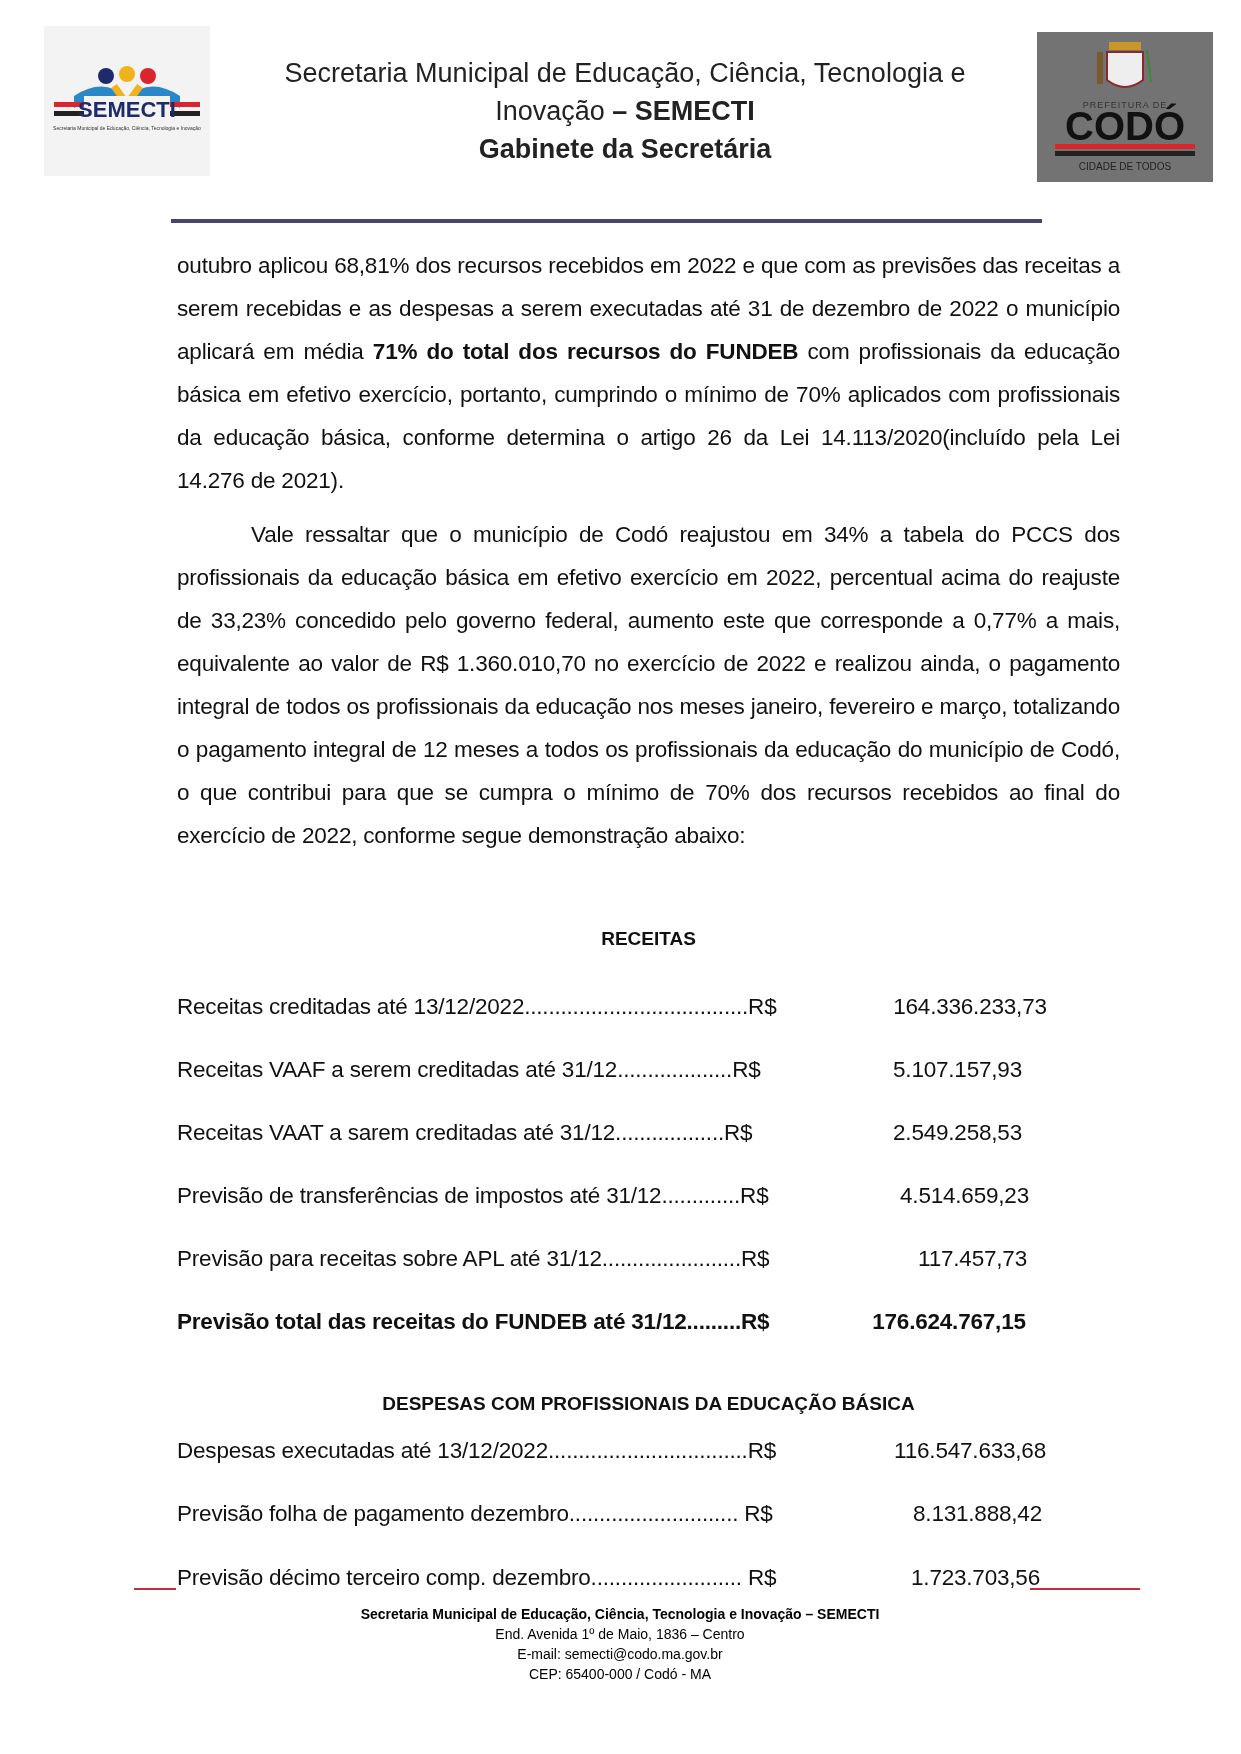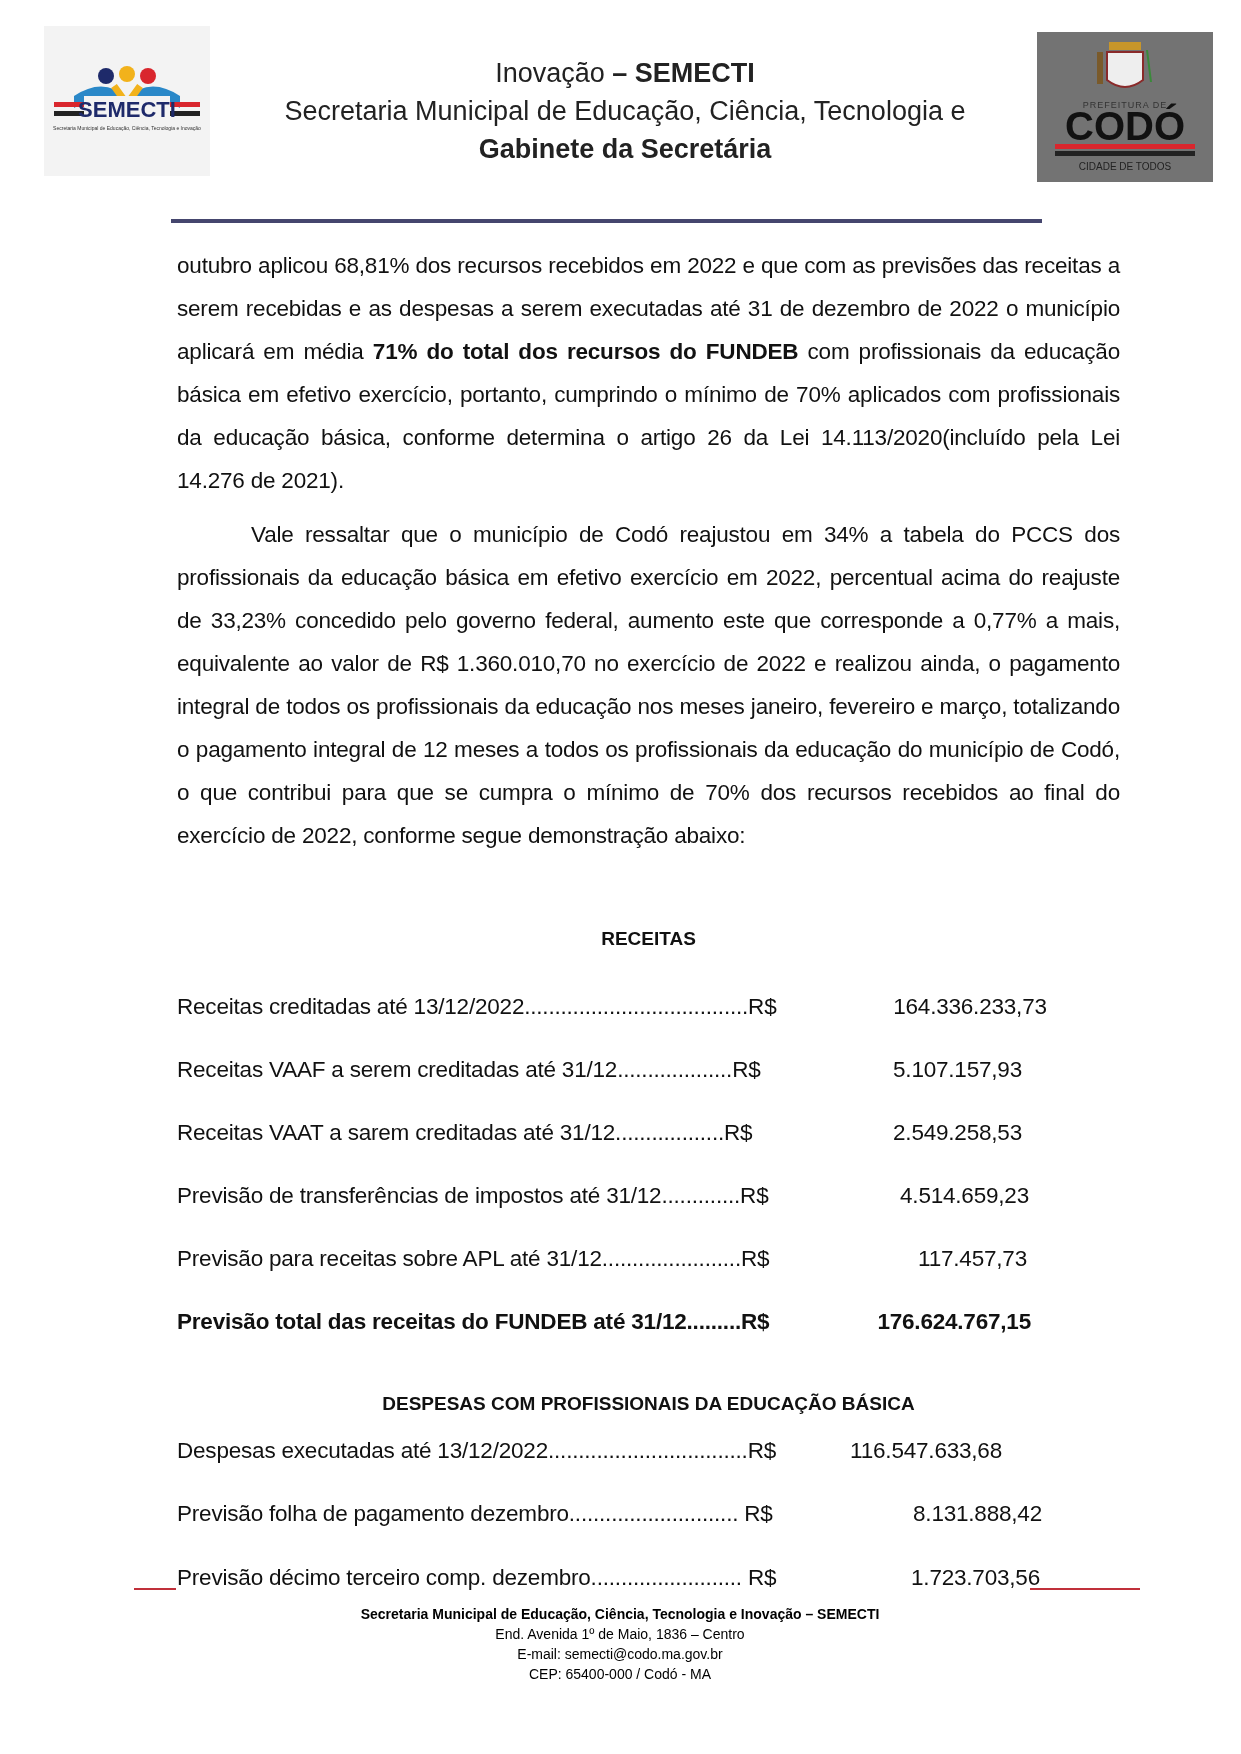--- a/index.html
+++ b/index.html
@@ -46,43 +46,43 @@
     <path d="M110 18 L114 50" stroke="#3a8a3a" stroke-width="2"></path>
     <text x="88" y="76" text-anchor="middle" font-family="Liberation Sans, sans-serif" font-size="9" letter-spacing="1" fill="#333">PREFEITURA DE</text>
     <text x="88" y="108" text-anchor="middle" font-family="Liberation Sans, sans-serif" font-weight="bold" font-size="40" fill="#111">CODÓ</text>
     <rect x="18" y="112" width="140" height="5" fill="#d9262d"></rect>
     <rect x="18" y="119" width="140" height="5" fill="#222"></rect>
     <text x="88" y="138" text-anchor="middle" font-family="Liberation Sans, sans-serif" font-size="10" fill="#222">CIDADE DE TODOS</text>
   </svg>
 </div>
 
 <div class="header">
+  <div>Secretaria Municipal de Educação, Ciência, Tecnologia e</div>
   <div><span>Inovação</span><span class="bold"> – </span><span class="bold">SEMECTI</span></div>
-  <div>Secretaria Municipal de Educação, Ciência, Tecnologia e</div>
   <div class="bold">Gabinete da Secretária</div>
 </div>
 <div class="header-rule"></div>
 
 <div class="body">
   <p><span>outubro aplicou 68,81% dos recursos recebidos em 2022 e que com as previsões das receitas a serem recebidas e as despesas a serem executadas até 31 de dezembro de 2022 o município aplicará em média </span><b>71% do total dos recursos do FUNDEB</b><span> com profissionais da educação básica em efetivo exercício, portanto, cumprindo o mínimo de 70% aplicados com profissionais da educação básica, conforme determina o artigo 26 da  Lei 14.113/2020(incluído pela Lei 14.276 de 2021).</span></p>
   <p>Vale ressaltar que o município de Codó reajustou em 34% a tabela do PCCS dos profissionais da educação básica em efetivo exercício em 2022, percentual acima do reajuste de 33,23% concedido pelo governo federal, aumento este que corresponde a 0,77% a mais, equivalente ao valor de R$ 1.360.010,70 no exercício de 2022 e realizou ainda, o pagamento integral de todos os profissionais da educação nos meses janeiro, fevereiro e março, totalizando o pagamento integral de 12 meses a todos os profissionais da educação do município de Codó, o que contribui para que se cumpra o mínimo de 70% dos recursos recebidos ao final do exercício de 2022, conforme segue demonstração abaixo:</p>
 </div>
 
 <div class="section-title" style="top:928px;">RECEITAS</div>
 
 <div class="row" style="top:994px;"><span>Receitas creditadas até 13/12/2022.....................................R$</span><span class="val" style="left:713px; width:160px;text-align:center;">164.336.233,73</span></div>
 <div class="row" style="top:1057px;"><span>Receitas VAAF a serem creditadas até 31/12...................R$</span><span class="val" style="left:690px; width:155px;">5.107.157,93</span></div>
 <div class="row" style="top:1120px;"><span>Receitas VAAT a sarem creditadas até 31/12..................R$</span><span class="val" style="left:690px; width:155px;">2.549.258,53</span></div>
 <div class="row" style="top:1183px;"><span>Previsão de transferências de impostos até 31/12.............R$</span><span class="val" style="left:690px; width:162px;">4.514.659,23</span></div>
 <div class="row" style="top:1246px;"><span>Previsão para receitas sobre APL até 31/12.......................R$</span><span class="val" style="left:690px; width:160px;">117.457,73</span></div>
-<div class="row bold" style="top:1309px;"><span>Previsão total das receitas do FUNDEB até 31/12.........R$</span><span class="val" style="left:690px; width:164px;">176.624.767,15</span></div>
+<div class="row bold" style="top:1309px;"><span>Previsão total das receitas do FUNDEB até 31/12.........R$</span><span class="val" style="left:690px; width:164px;text-align:center;">176.624.767,15</span></div>
 
 <div class="section-title" style="top:1373px;margin-top:20px;">DESPESAS COM PROFISSIONAIS DA EDUCAÇÃO BÁSICA</div>
 
-<div class="row" style="top:1438px;"><span>Despesas executadas até 13/12/2022.................................R$</span><span class="val" style="left:652px; width:173px;">116.547.633,68</span></div>
+<div class="row" style="top:1438px;"><span>Despesas executadas até 13/12/2022.................................R$</span><span class="val" style="left:696px; width:173px;">116.547.633,68</span></div>
 <div class="row" style="top:1501px;"><span>Previsão folha de pagamento dezembro............................ R$</span><span class="val" style="left:690px; width:175px;">8.131.888,42</span></div>
 <div class="row" style="top:1565px;"><span>Previsão décimo terceiro comp. dezembro......................... R$</span><span class="val" style="left:690px; width:173px;">1.723.703,56</span></div>
 
 <div class="footer-rule" style="left:134px; width:42px;"></div>
 <div class="footer-rule" style="left:1030px; width:110px;"></div>
 
 <div class="footer">
   <div class="bold">Secretaria Municipal de Educação, Ciência, Tecnologia e Inovação – SEMECTI</div>
   <div>End. Avenida 1º de Maio, 1836 – Centro</div>
   <div>E-mail: semecti@codo.ma.gov.br</div>

